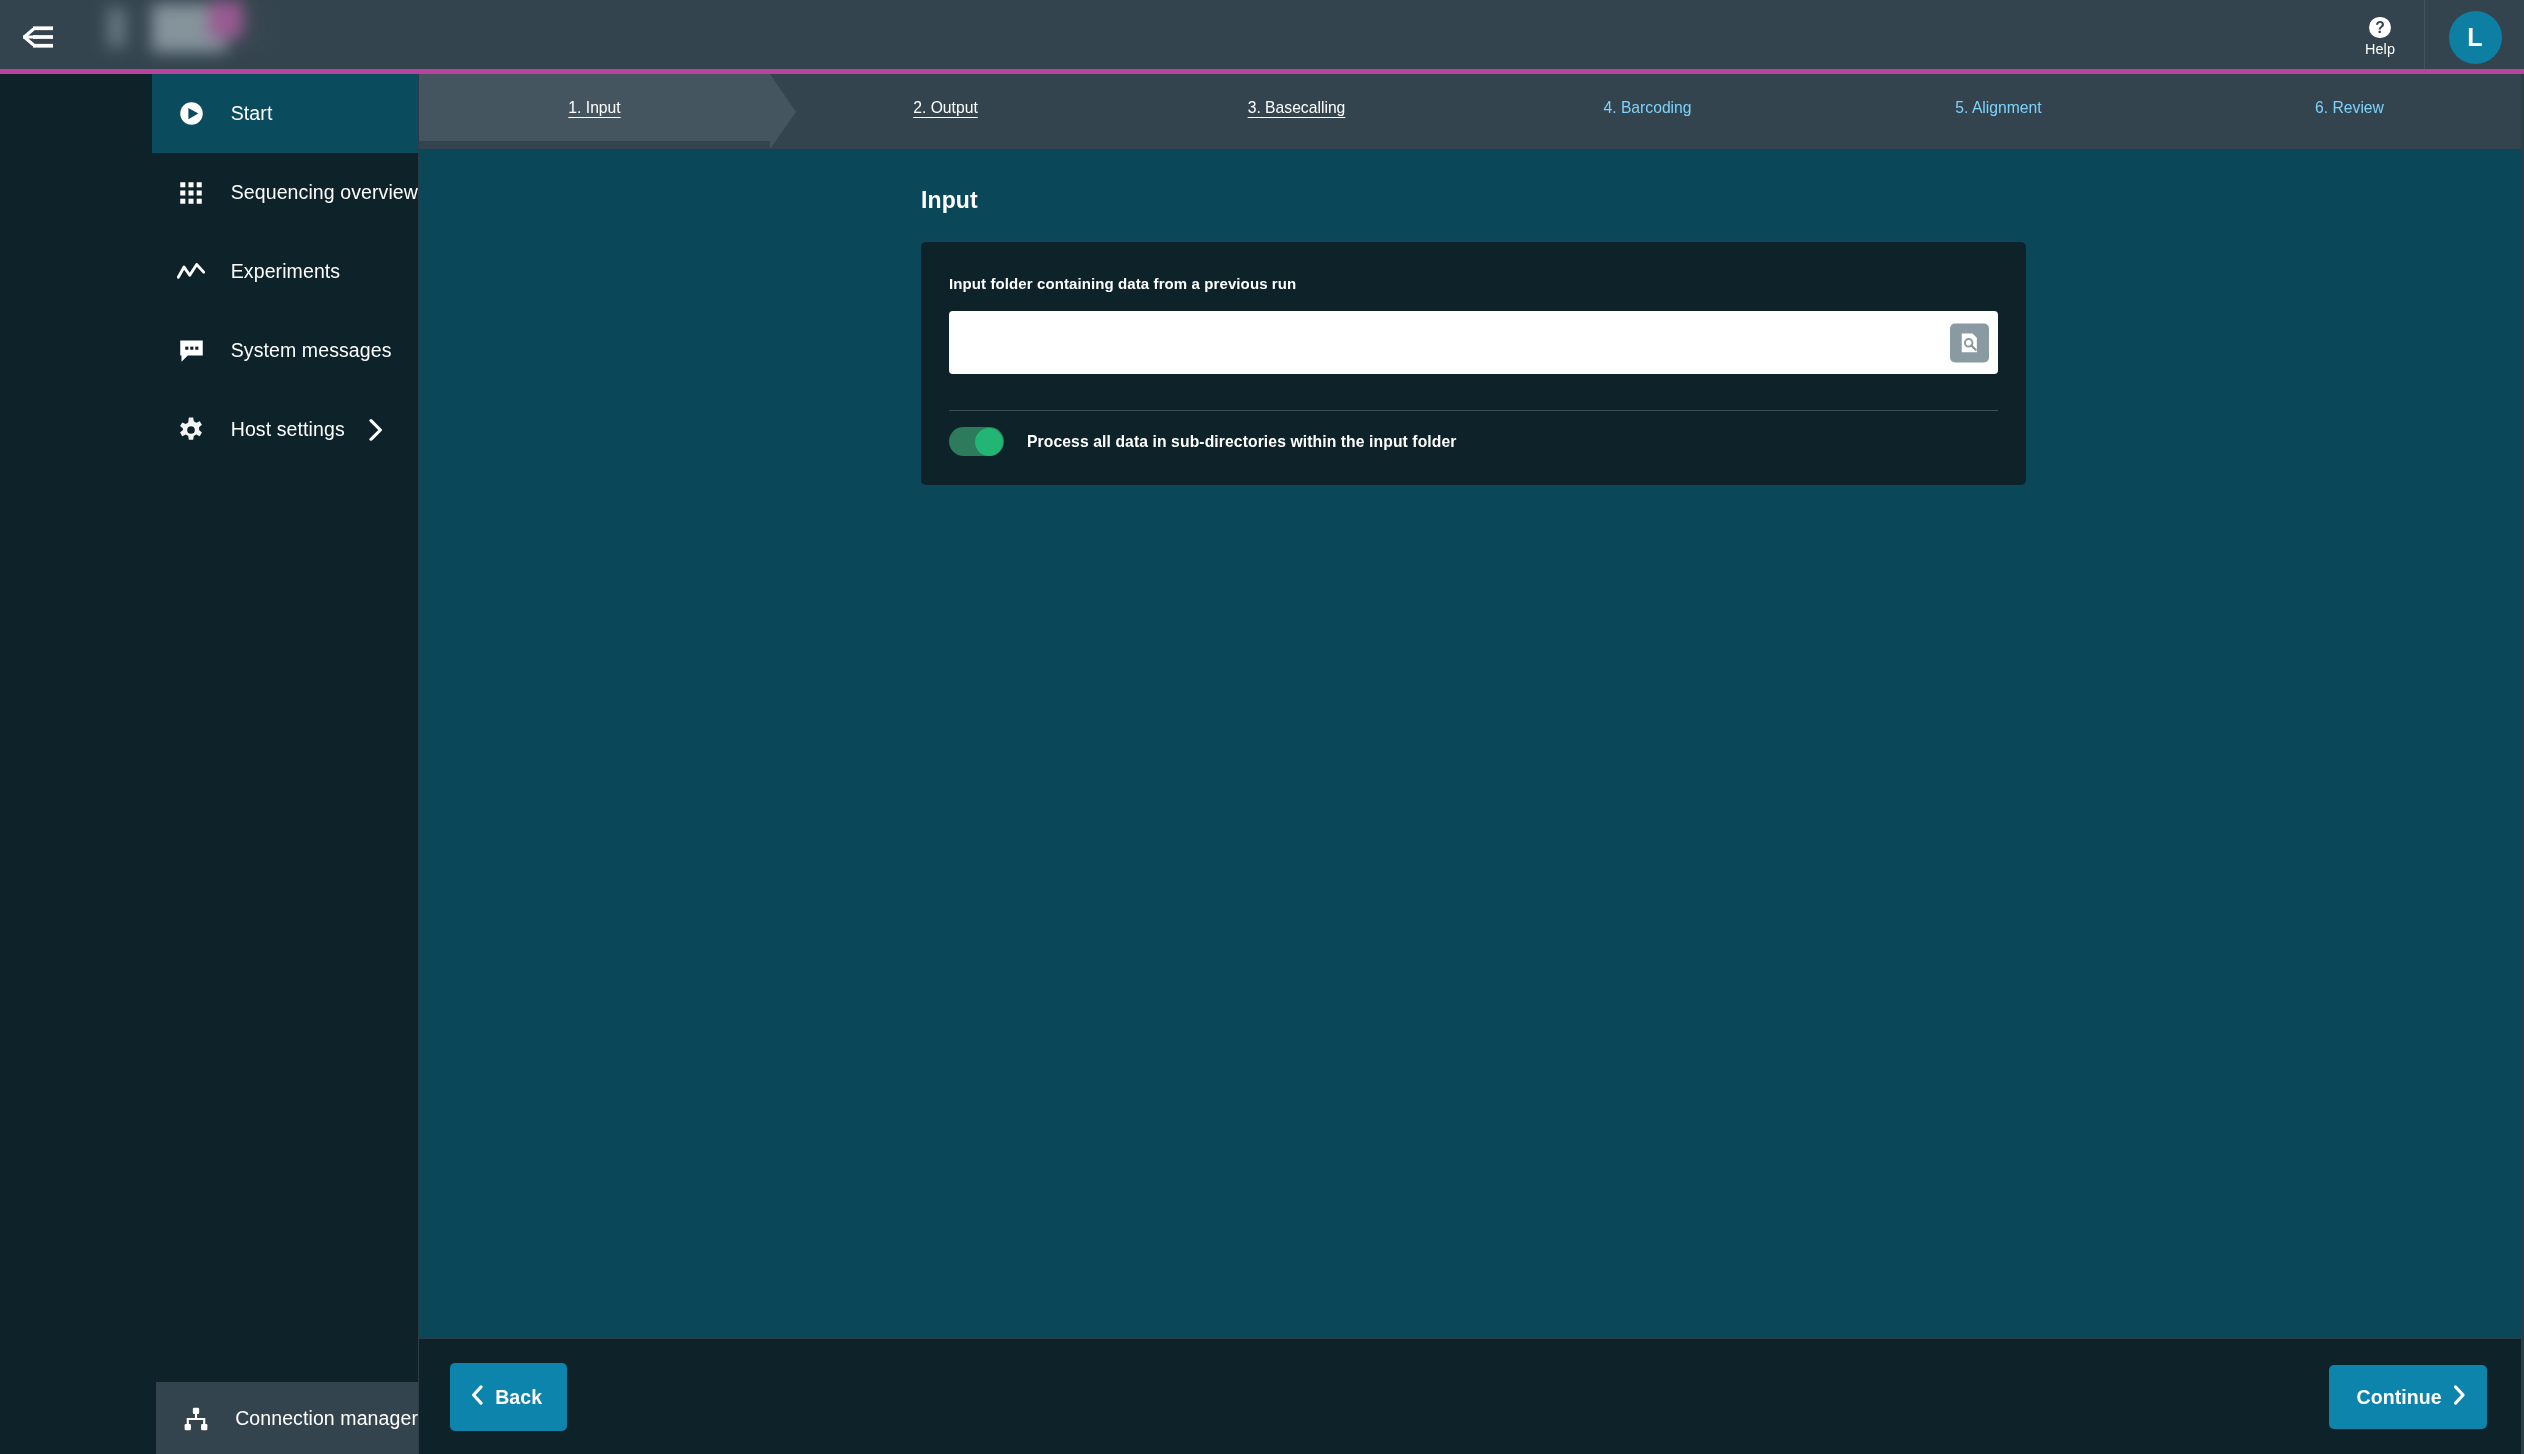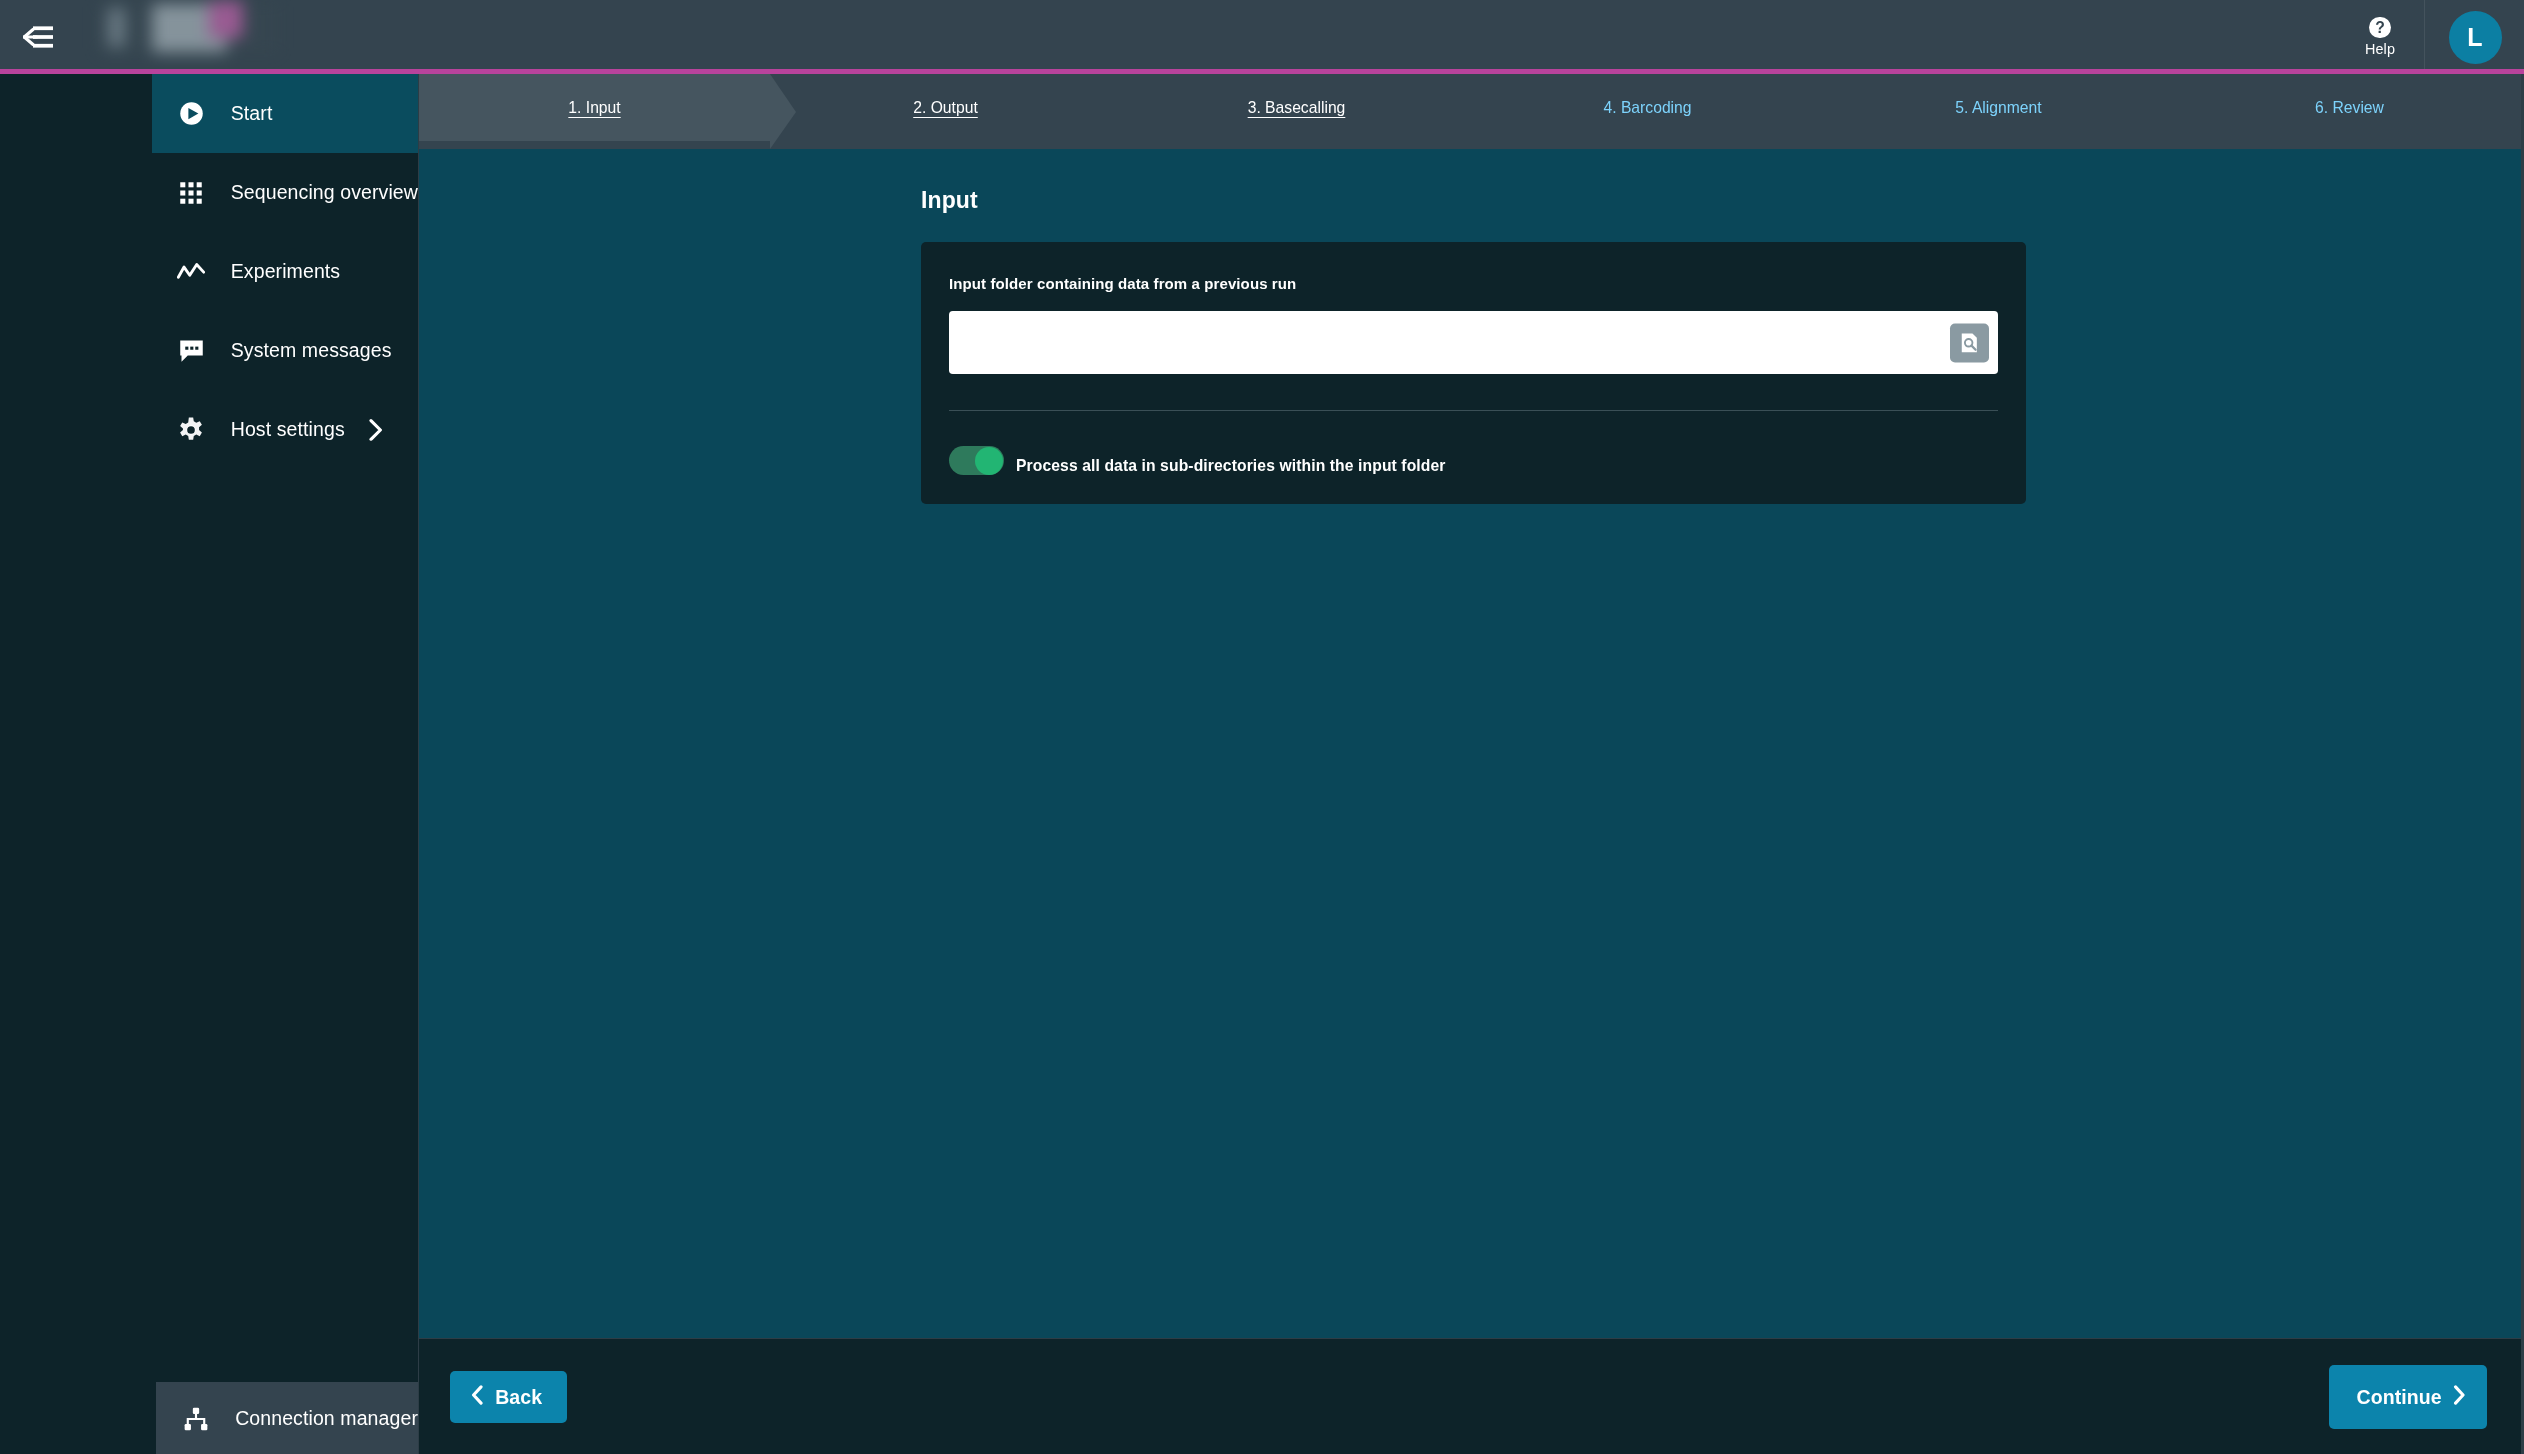--- a/index.html
+++ b/index.html
@@ -290,23 +290,23 @@
     cursor: pointer;
     padding: 0;
   }
   .divider {
     height: 1.3px;
     background: #3a4f56;
     margin: 36px 0 0 0;
   }
   .toggle-row {
     display: flex;
-    align-items: flex-end;
-    margin-top: 35px;
-    gap: 12px;
+    align-items: center;
+    margin-top: 16px;
+    gap: 23px;
   }
   .toggle {
     width: 55px;
     height: 29px;
     border-radius: 14.4px;
     background: #2e7a5c;
     position: relative;
     cursor: pointer;
     flex: 0 0 55px;
   }
@@ -344,21 +344,21 @@
     color: #ffffff;
     font-size: 19.5px;
     font-weight: bold;
     display: flex;
     align-items: center;
     gap: 11.3px;
     cursor: pointer;
     font-family: "Liberation Sans", sans-serif;
     letter-spacing: 0.1px;
   }
-  .btn-back { height: 52px; padding: 0 25px 0 21.3px; }
+  .btn-back { height: 68px; padding: 0 25px 0 21.3px; }
   .btn-continue { height: 64px; padding: 0 21.3px 0 28px; }
   .chev { display: block; }
 
   
   .right-edge {
     position: absolute;
     top: 0; right: 0; bottom: 0;
     width: 3.8px;
     background: #2d3d46;
   }

